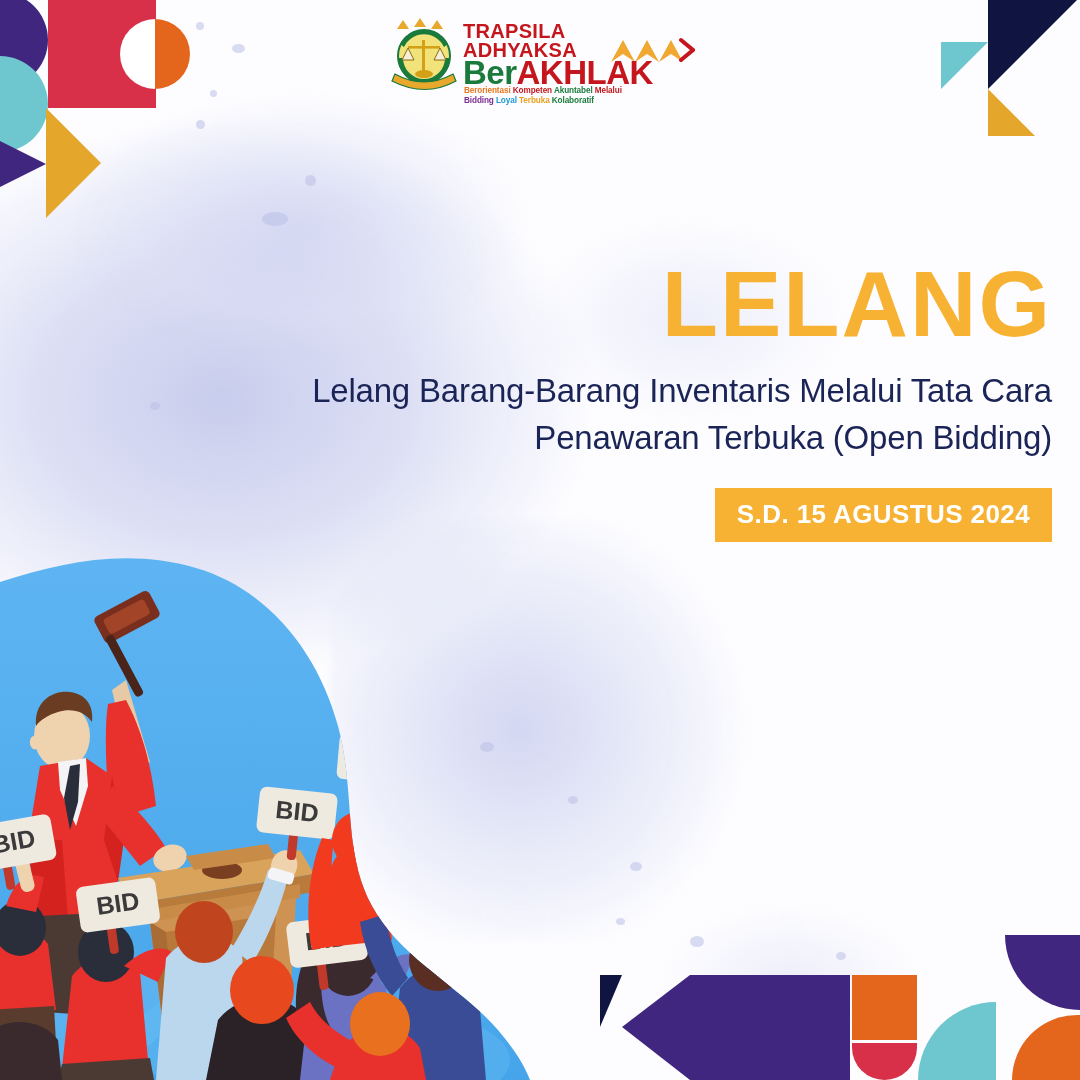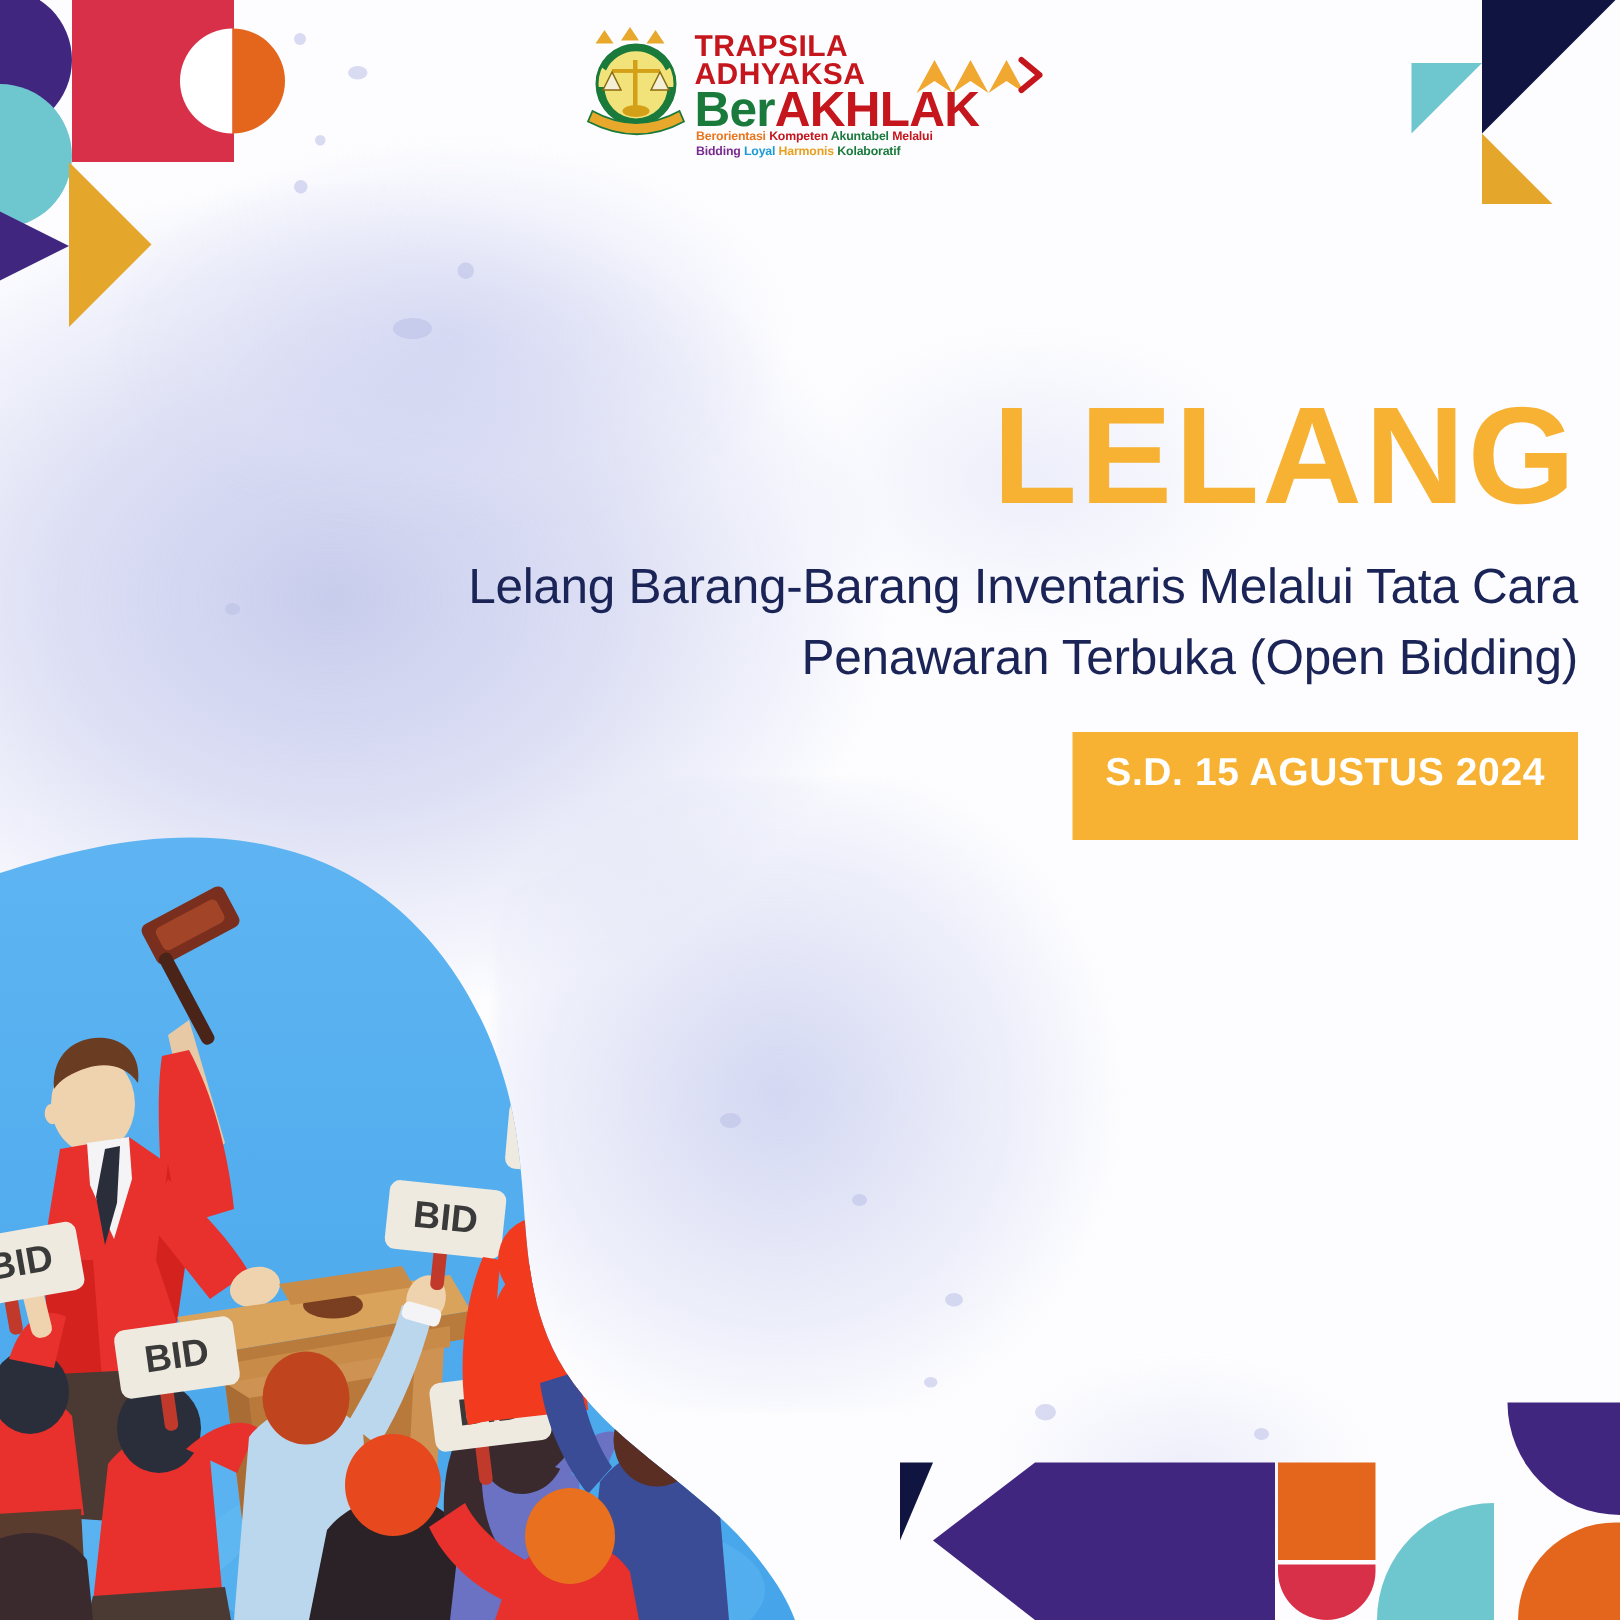--- a/index.html
+++ b/index.html
@@ -101,21 +101,21 @@
     letter-spacing:.2px; line-height:1.05; margin-bottom:20px;
   }
   #subtitle2 {
     font-size:33px; color:#1B2456; font-weight:400;
     line-height:1.42; letter-spacing:-.2px;
   }
   #datebadge {
     display:inline-block; margin-top:26px;
     background:#F8B233; color:#ffffff;
     font-size:26px; font-weight:bold; letter-spacing:.4px;
-    padding:11px 22px 30px 22px;
+    padding:11px 22px 12px 22px;
   }
 </style>
 </head>
 <body>
 
 <div id="poster">
 
   <div class="wash wash-a"></div>
   <div class="wash wash-b"></div>
   <div class="wash wash-c"></div>
@@ -358,21 +358,21 @@
       <div class="bk-main">
         <span class="ber">Ber</span><span>AKHLAK</span>
       </div>
       <div class="bk-tag">
         <span class="c-b">Berorientasi</span>
         <span class="c-p">Kompeten</span>
         <span class="c-a">Akuntabel</span>
         <span class="c-k">Melalui</span><br>
         <span class="c-h">Bidding</span>
         <span class="c-l">Loyal</span>
-        <span class="c-ad">Harmonis</span>
+        <span class="c-ad">Terbuka</span>
         <span class="c-ko">Kolaboratif</span>
       </div>
     </div>
 
   </div>
 
   <div id="textblock">
     <div id="title">LELANG</div>
     <div id="subtitle2">
       <div>Lelang Barang-Barang Inventaris Melalui Tata Cara</div>

